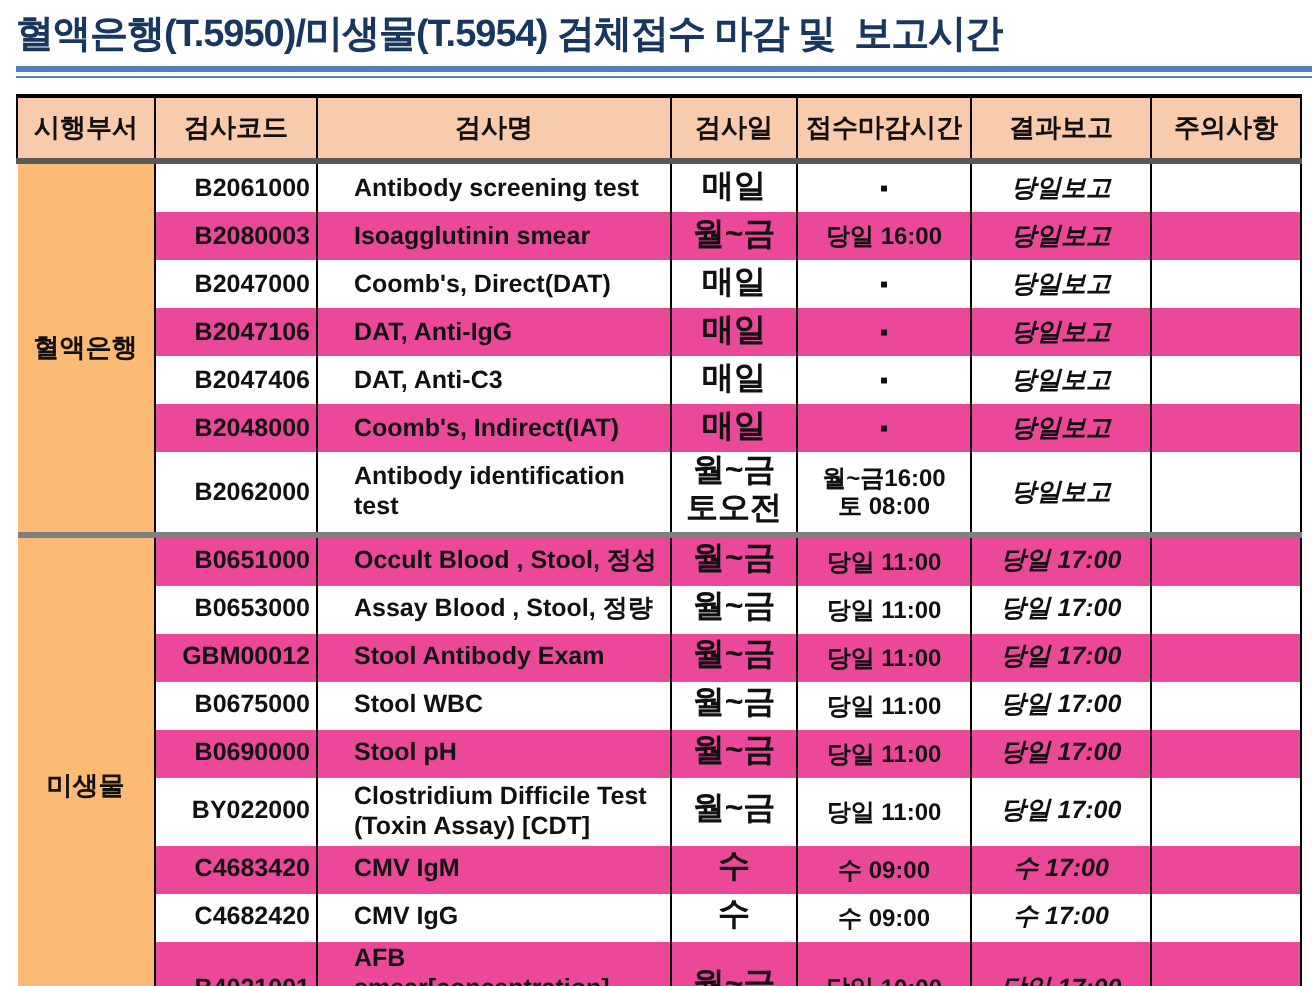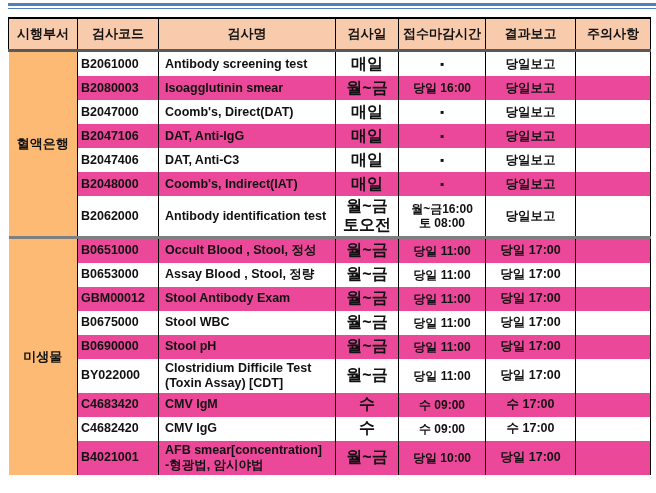--- a/index.html
+++ b/index.html
@@ -35,32 +35,33 @@
   th:first-child{border-left:1.5px solid #000000;text-align:center;}
   th:last-child{border-right:1.5px solid #000000;}
   td{font-size:12.5px;height:22px;}
   tr.rh{height:24px;}
   tr.tall{height:34px;}
   tr.alt td.band{background:#ec4899;}
   td.c-dept{
     text-align:center;background:#fdba74;font-size:13px;
     border-right:0;vertical-align:middle;
   }
-  td.c-code{text-align:left;border-left:1.5px solid #000000;margin-top:33px;}
-  td.c-name{text-align:left;border-left:1.5px solid #000000;padding-left:6px;}
+  td.c-code{text-align:right;border-left:1.5px solid #000000;margin-top:33px;}
+  td.c-name{text-align:left;border-left:1.5px solid #000000;padding-left:18px;}
   td.c-day{text-align:center;border-left:1.5px solid #000000;font-size:16px;}
   td.c-dead{text-align:center;border-left:1.5px solid #000000;font-size:12px;}
-  td.c-rep{text-align:center;border-left:1.5px solid #000000;}
+  td.c-rep{text-align:center;border-left:1.5px solid #000000;font-style:italic;}
   td.c-note{text-align:center;border-left:1.5px solid #000000;border-right:1.5px solid #000000;}
   tbody.sec2 tr:first-child td{border-top:3px solid #7f7f7f;}
 </style>
 </head>
 <body>
 
 <div class="page">
+  <div class="title">혈액은행(T.5950)/미생물(T.5954) 검체접수 마감 및  보고시간</div>
   <div class="title-rule"></div>
 
   <table class="sched">
     <colgroup>
       <col style="width:69px">
         <col style="width:81px">
         <col style="width:177px">
       <col style="width:63px">
         <col style="width:87px">
         <col style="width:90px">

